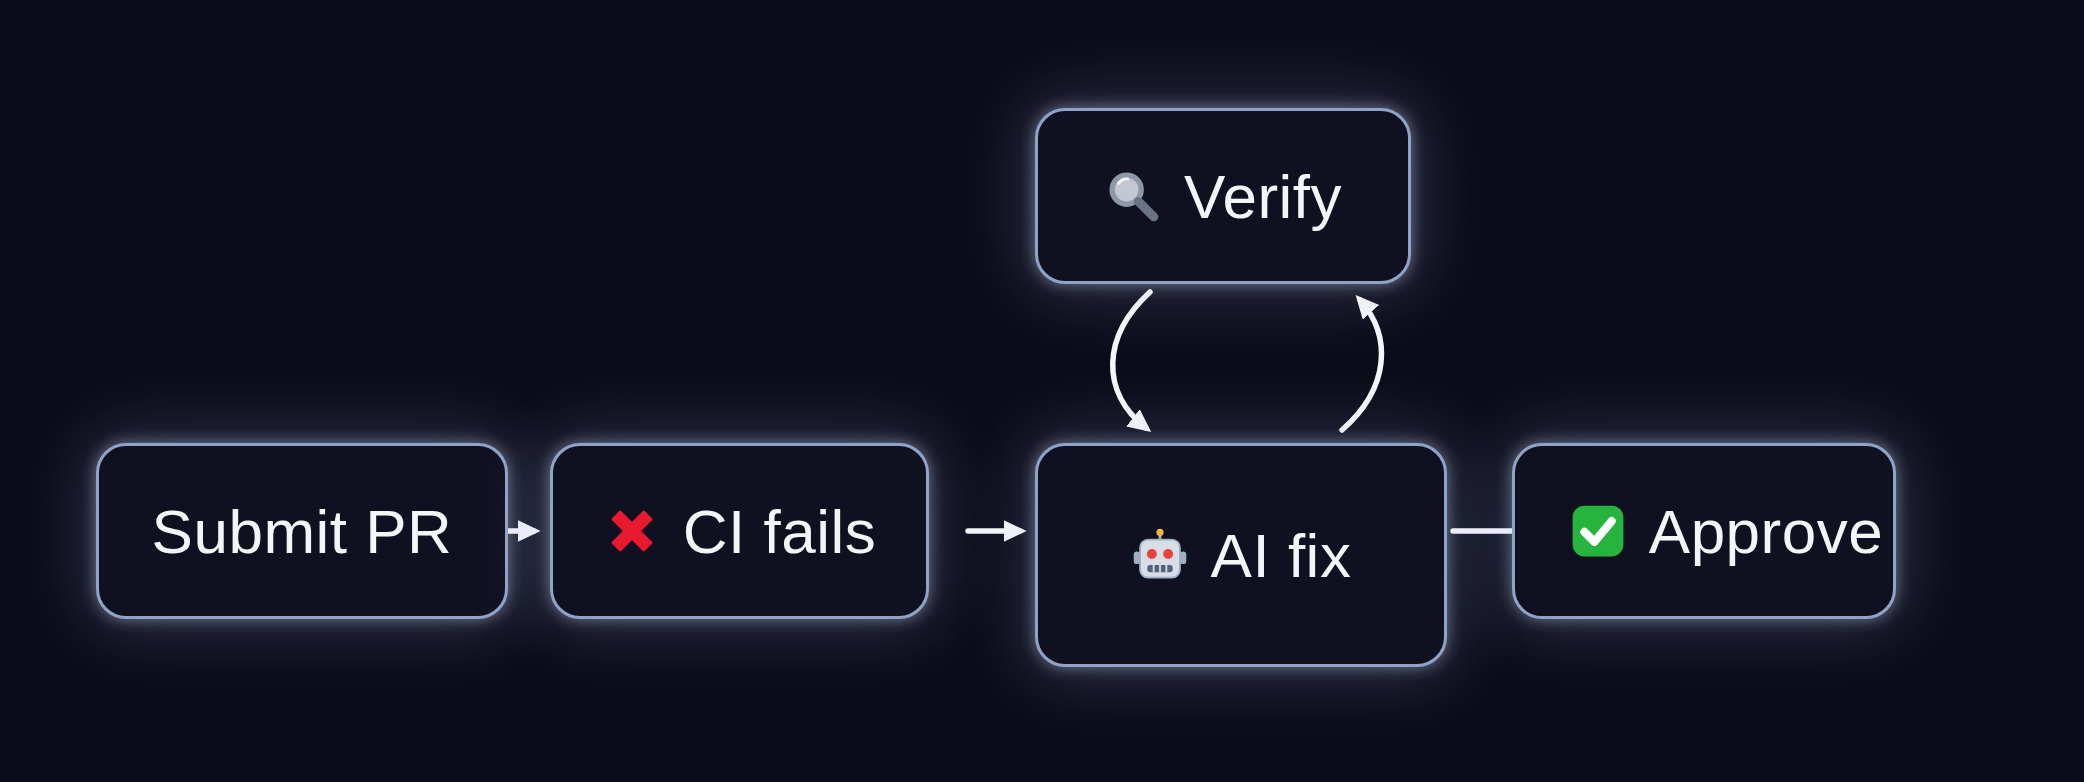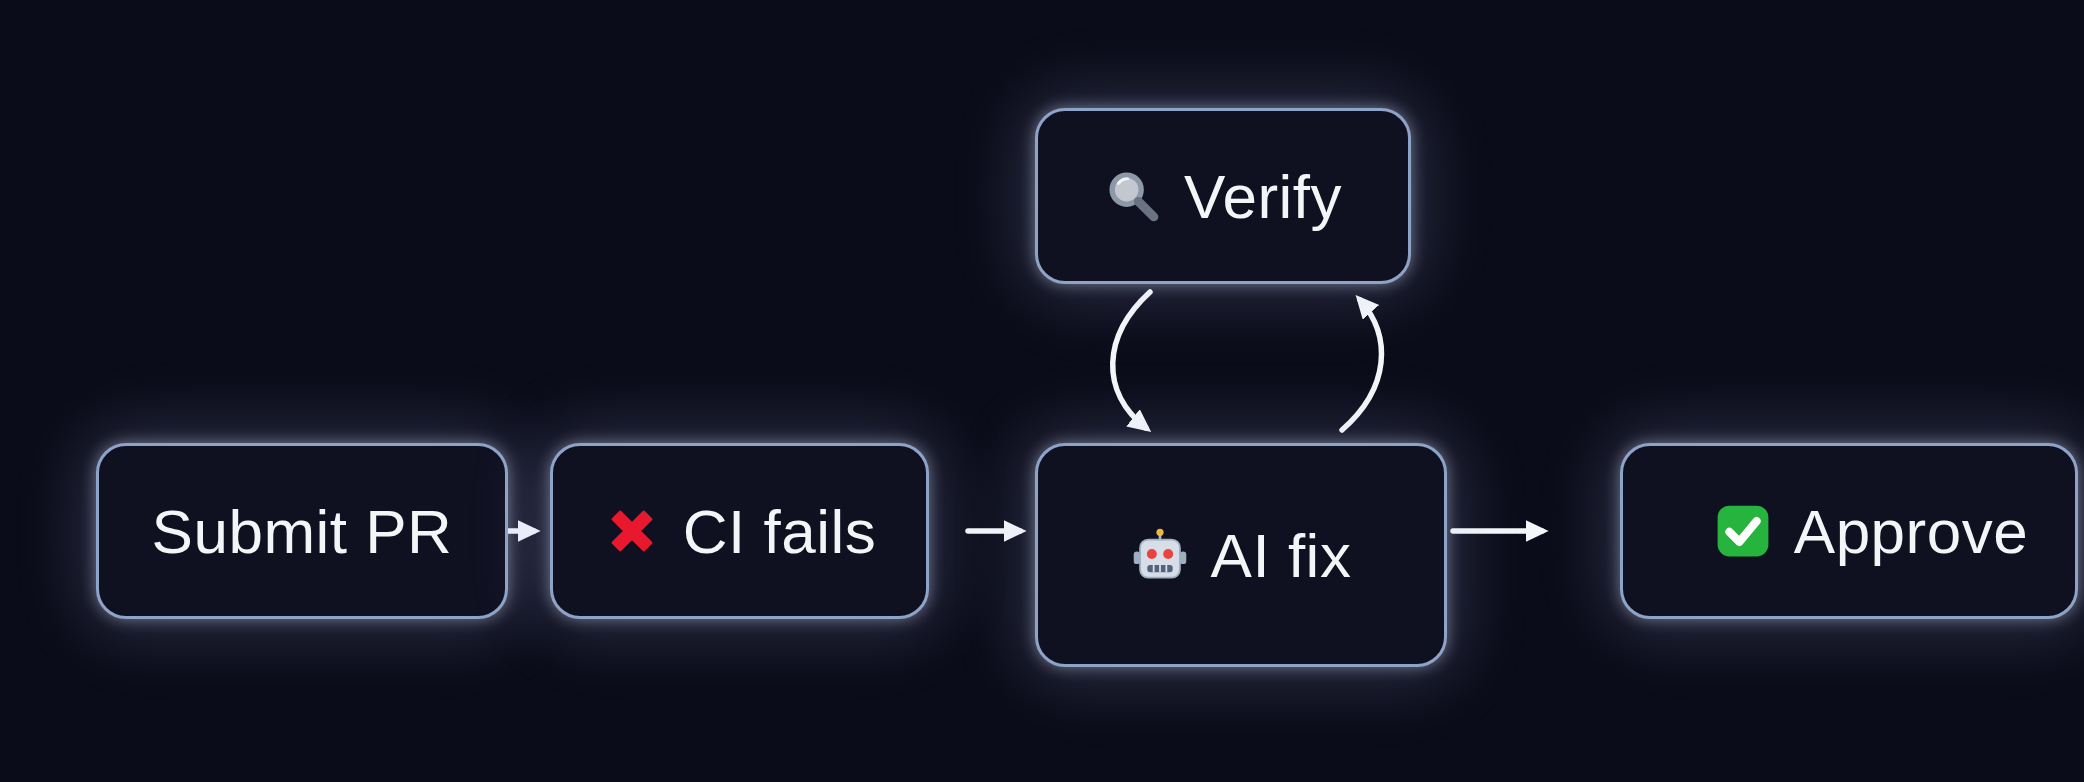--- a/index.html
+++ b/index.html
@@ -45,21 +45,21 @@
     height: 58px;
     flex: 0 0 auto;
   }
   .node .icon svg { width: 100%; height: 100%; }
 
   
   .node-verify   { left: 1035px; top: 108px; width: 376px; height: 176px; }
   .node-submit   { left: 64px;   top: 443px; width: 412px; height: 176px; margin-left: 32px; }
   .node-ci       { left: 550px;  top: 443px; width: 379px; height: 176px; }
   .node-aifix    { left: 1035px; top: 443px; width: 412px; height: 224px; }
-  .node-approve  { left: 1620px; top: 443px; width: 458px; height: 176px; padding-left: 44px; }
+  .node-approve  { left: 1512px; top: 443px; width: 384px; height: 176px; padding-left: 44px; }
 
   .edge {
     stroke: #f5f6f8;
     stroke-width: 5.5;
     fill: none;
     stroke-linecap: round;
   }
 </style>
 </head>
 <body>

